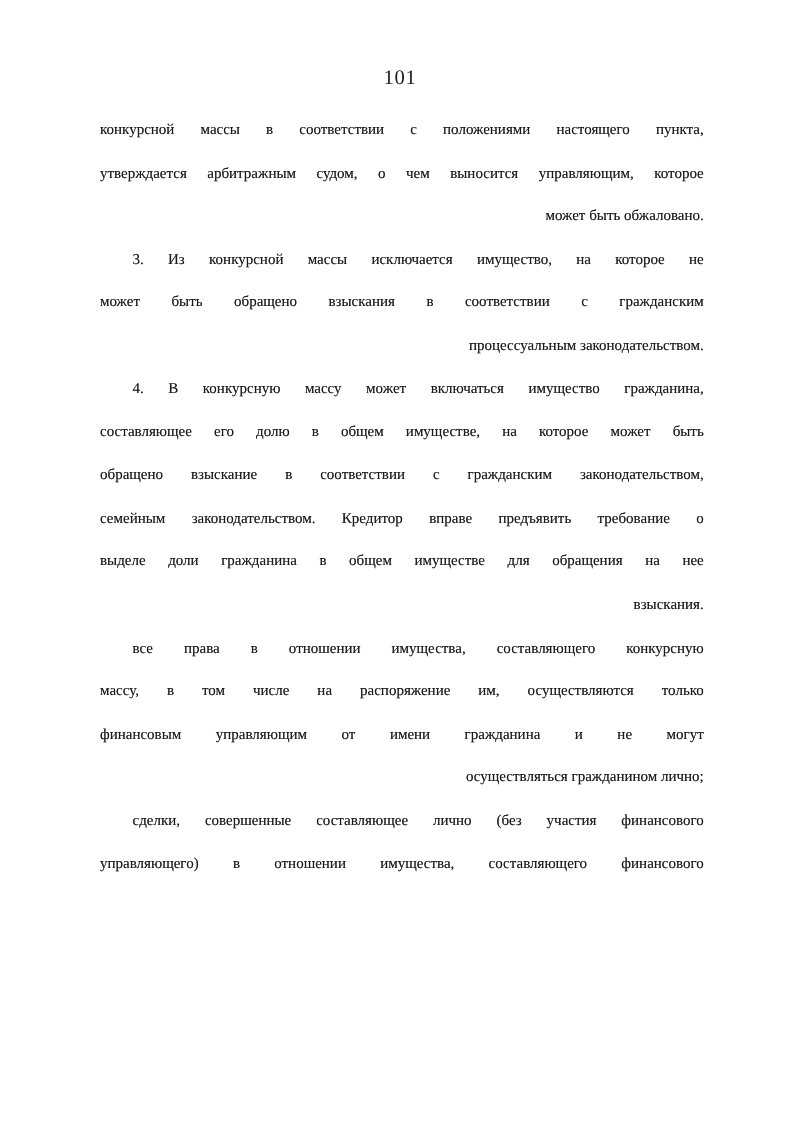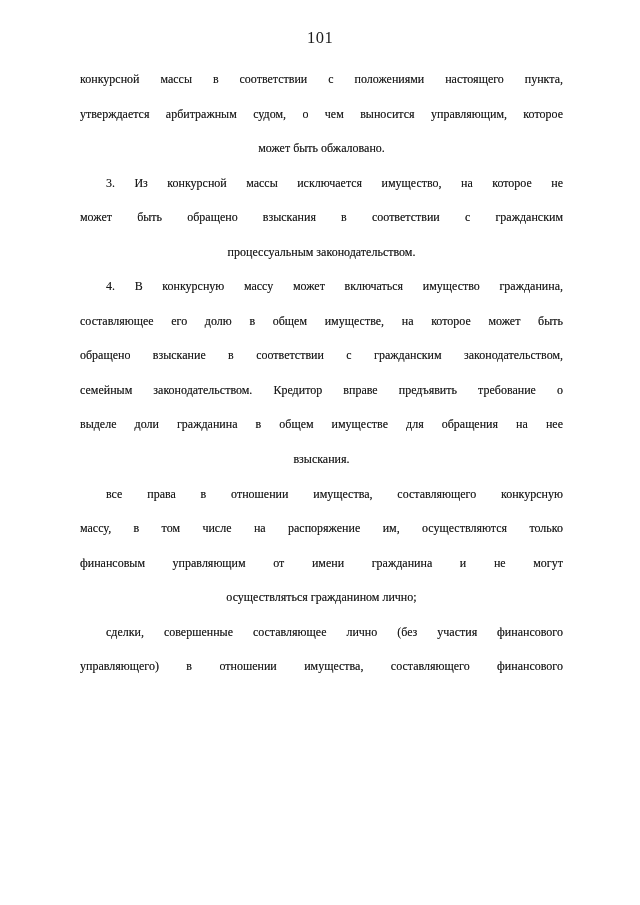--- a/index.html
+++ b/index.html
@@ -8,20 +8,21 @@
     background: #ffffff;
   }
   .page {
     position: relative;
     width: 640px;
     height: 874px;
     background: #ffffff;
     font-family: "Liberation Serif", "DejaVu Serif", serif;
     color: #1b1b1b;
     overflow: hidden;
+    margin-top: 24px;
   }
   .pageno {
     position: absolute;
     top: 28px;
     left: 0;
     width: 640px;
     text-align: center;
     font-size: 16.5px;
     line-height: 20px;
     letter-spacing: 0.5px;
@@ -39,21 +40,21 @@
   .line {
     line-height: 34.55px;
     height: 34.55px;
     font-size: 12px;
     text-align: justify;
     text-align-last: justify;
     white-space: normal;
     text-shadow: 0 0 0.5px rgba(20,20,20,0.55);
   }
   .line.end {
-    text-align: center;
+    text-align: right;
     text-align-last: auto;
     font-family: Liberation Serif, serif;
   }
   .line.indent {
     text-indent: 26px;
   }
 </style>
 </head>
 <body>
 

